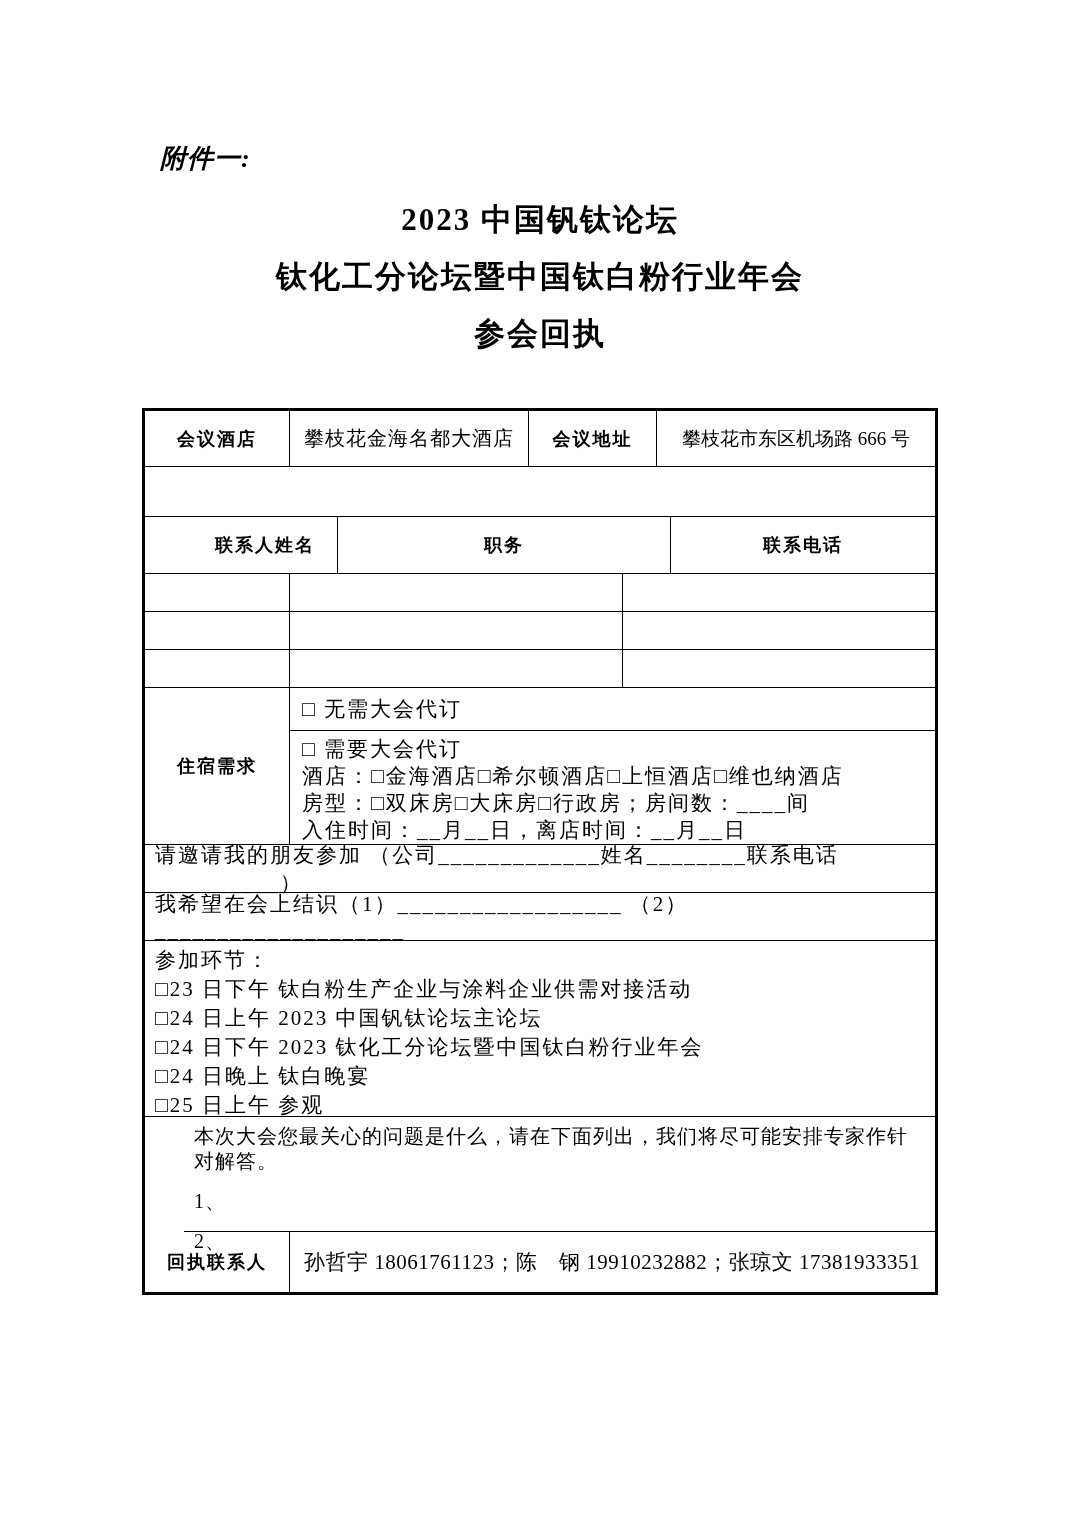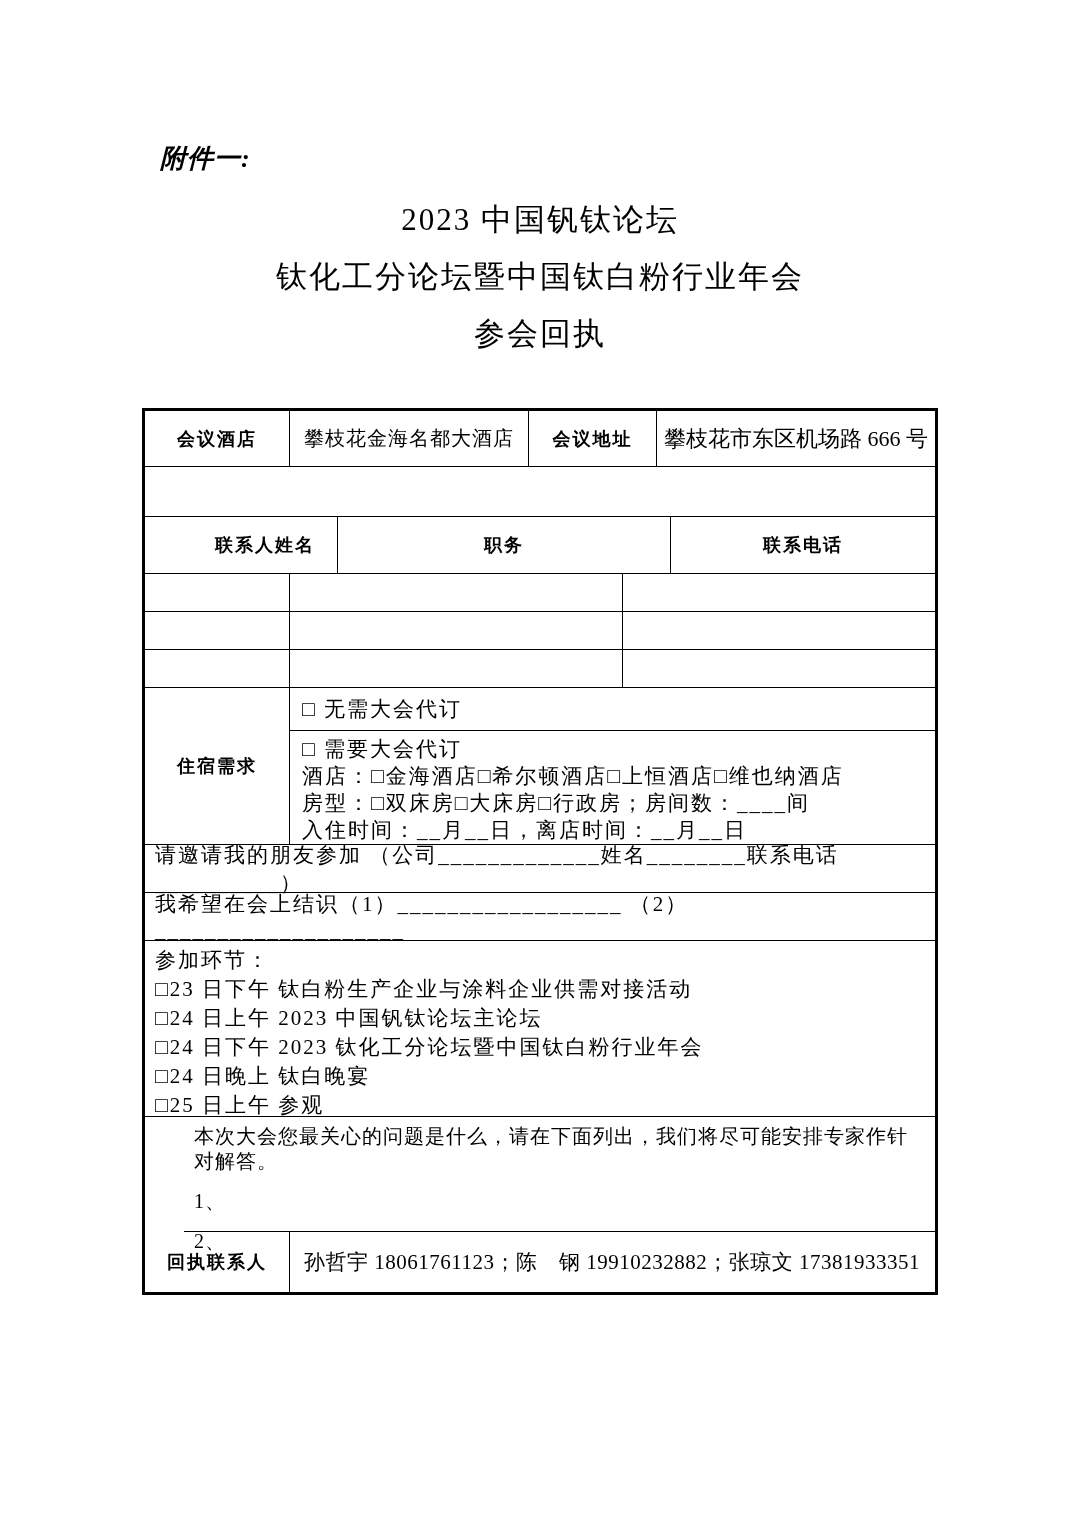--- a/index.html
+++ b/index.html
@@ -11,40 +11,40 @@
   }
   .attachment {
     position: absolute; left: 160px; top: 141px;
     font-size: 26px; font-weight: bold; letter-spacing: 1px; font-style: italic;
   }
   .titles {
     position: absolute; top: 191px; left: 0; width: 1080px;
     text-align: center;
   }
   .title-line {
-    font-size: 31px; font-weight: normal; line-height: 57px; letter-spacing: 2px;
+    font-size: 31px; font-weight: bold; line-height: 57px; letter-spacing: 2px;
   }
   .form {
     position: absolute; left: 142px; top: 408px; width: 796px;
     border: 3px solid #000; box-sizing: border-box;
   }
   .row { display: flex; box-sizing: border-box; border-bottom: 1px solid #000; }
   .row:last-child { border-bottom: none; }
   .block { display: block; }
   .cell { box-sizing: border-box; }
   .vline { border-right: 1px solid #000; }
   .lab {
     font-weight: bold; font-size: 18px; letter-spacing: 2px;
     display: flex; align-items: center; justify-content: center;
   }
   .val {
     font-size: 20px; letter-spacing: 1px;
     display: flex; align-items: center; justify-content: center; text-align: right;
   }
-  .addr { font-size: 22px; letter-spacing: 0; }
+  .addr { font-size: 19px; letter-spacing: 0; }
   .c-label { width: 145px; flex: none; }
   .c-hotel { width: 239px; flex: none; }
   .c-addr-label { width: 128px; flex: none; }
   .c-duty { width: 333px; flex: none; }
   .c-rest { flex: 1; min-width: 0; }
   .r-top { height: 56px; }
   .r-org { height: 50px; }
   .r-head { height: 57px; padding-left: 48px; }
   .r-empty { height: 38px; }
   .r-accom { height: 157px; }

